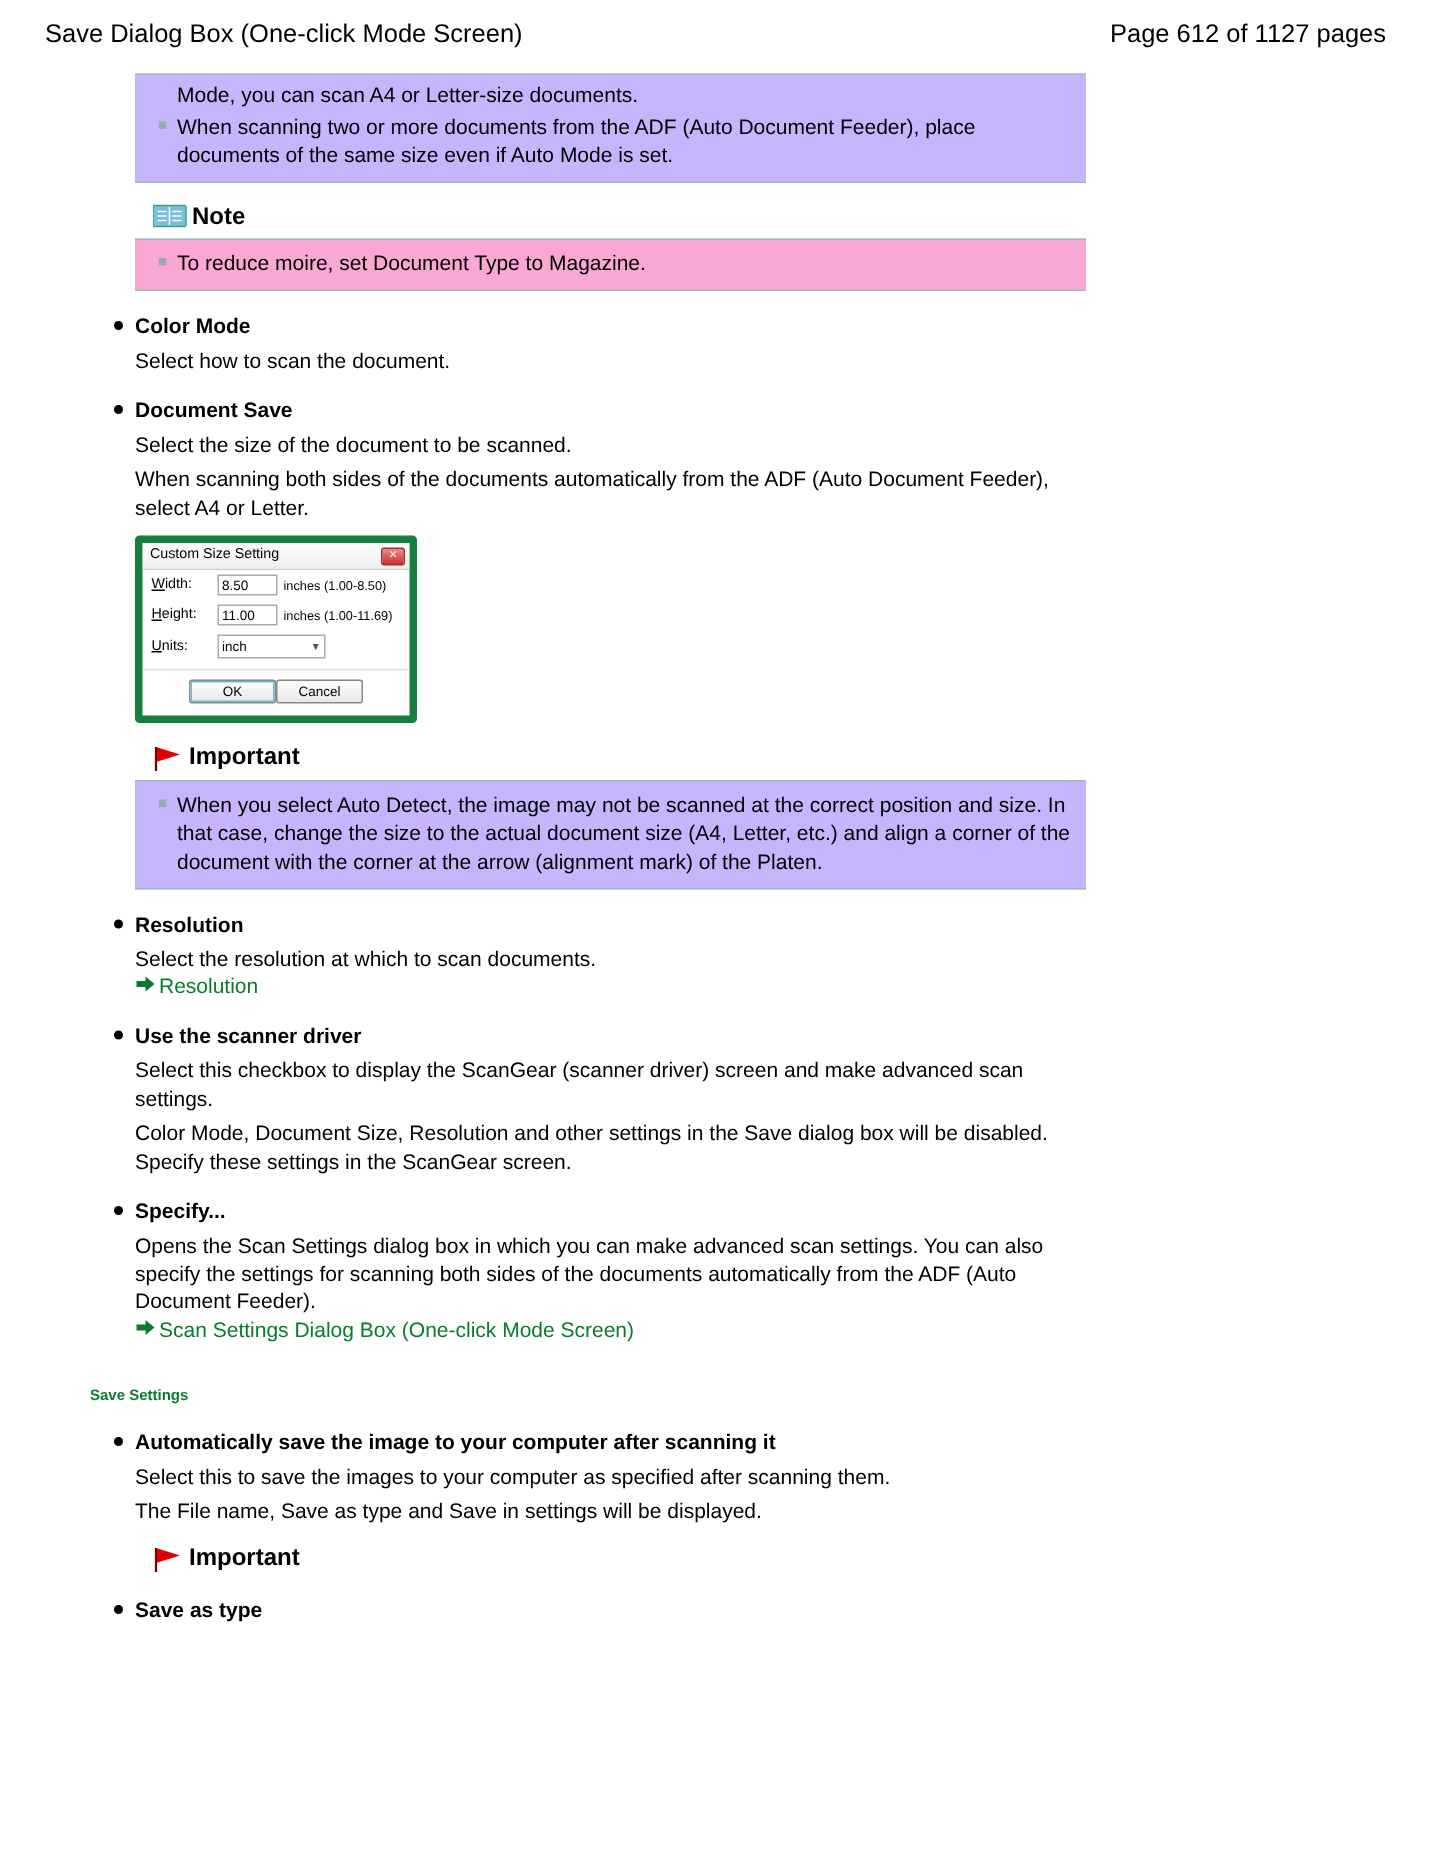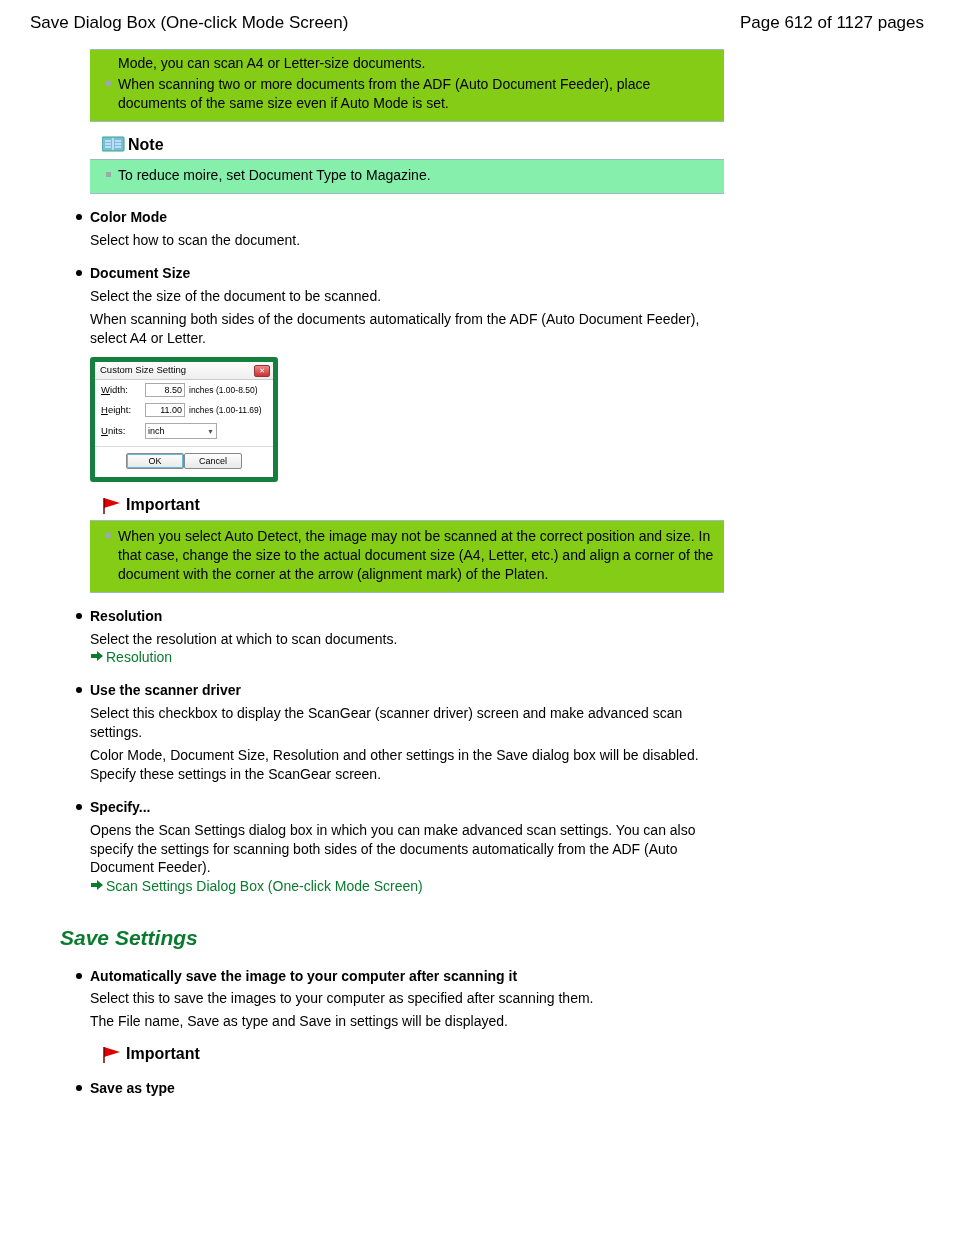--- a/index.html
+++ b/index.html
@@ -38,25 +38,25 @@
     top: 6px;
     width: 6px;
     height: 6px;
     background: #000;
     border-radius: 50%;
   }
   .bullet-item .body { margin-top: 4px; }
   .callout-box {
     border-top: 1px solid #9bbbc2;
     border-bottom: 1px solid #9bbbc2;
-    background: #84cc16;
+    background: #c4b5fd;
     padding: 4px 10px 6px 10px;
     margin-top: 4px;
   }
-  .callout-box.note-bg { background: #86efac; }
+  .callout-box.note-bg { background: #f9a8d4; }
   .callout-title {
     display: flex;
     align-items: center;
     font-weight: bold;
     font-size: 16px;
     margin-top: 12px;
     margin-bottom: 2px;
     padding-left: 12px;
   }
   .callout-title .icon { margin-right: 2px; display: inline-flex; }
@@ -76,24 +76,23 @@
   }
   .green-link {
     color: #0a7b2e;
     display: inline-flex;
     align-items: center;
   }
   .green-link .arrow { margin-right: 2px; }
   .section-title {
     color: #0a7b2e;
     font-weight: bold;
-    font-size: 21px;
+    font-size: 10px;
     margin-top: 28px;
     margin-left: -30px;
-    font-style: italic;
   }
   
   .css-dialog {
     width: 178px;
     border: 5px solid #15803d;
     border-radius: 3px;
     margin-top: 10px;
     font-size: 9.5px;
     background: #fff;
   }
@@ -120,21 +119,20 @@
     padding: 3px 6px;
   }
   .css-dialog .lbl { width: 44px; }
   .css-dialog .lbl .u { text-decoration: underline; }
   .css-dialog .inp {
     border: 1px solid #aaa;
     width: 34px;
     height: 12px;
     font-size: 9px;
     padding: 0 2px;
-    text-align: right;
     background: #fff;
   }
   .css-dialog .hint { margin-left: 4px; font-size: 8.5px; }
   .css-dialog .sel {
     border: 1px solid #aaa;
     width: 66px;
     height: 14px;
     font-size: 9px;
     padding: 0 2px;
     display: flex;
@@ -194,21 +192,21 @@
   <div class="callout-box note-bg">
     <div class="sub-bullet">To reduce moire, set Document Type to Magazine.</div>
   </div>
 
   <div class="bullet-item">
     <div class="bullet-item-title">Color Mode</div>
     <div class="body">Select how to scan the document.</div>
   </div>
 
   <div class="bullet-item">
-    <div class="bullet-item-title">Document Size</div>
+    <div class="bullet-item-title">Document Save</div>
     <div class="body">Select the size of the document to be scanned.</div>
     <div class="body">When scanning both sides of the documents automatically from the ADF (Auto Document Feeder), select A4 or Letter.</div>
 
     <div class="css-dialog">
       <div class="titlebar">
         <span>Custom Size Setting</span>
         <span class="close-btn">✕</span>
       </div>
       <div class="row">
         <span class="lbl"><span class="u">W</span>idth:</span>

